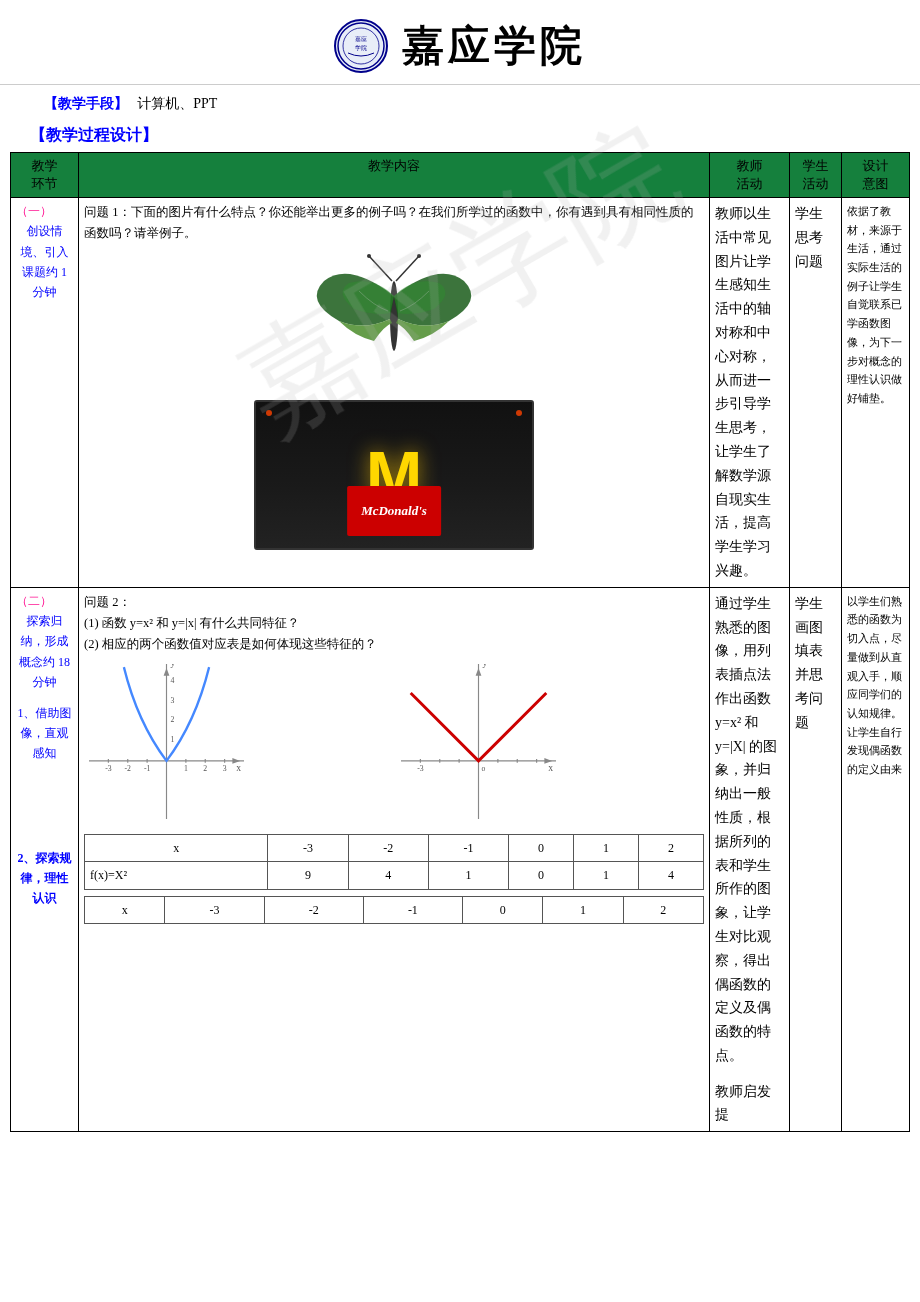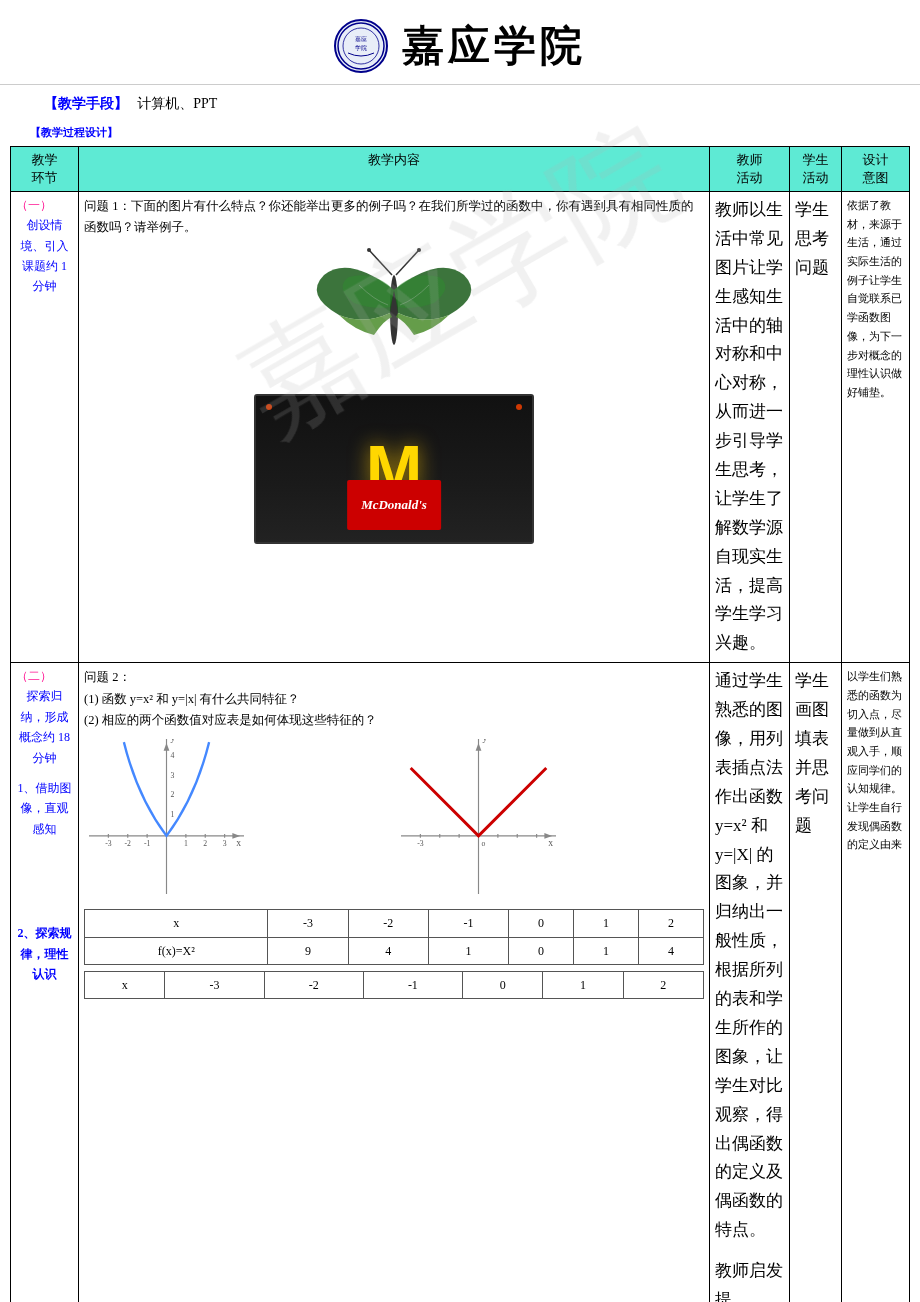--- a/index.html
+++ b/index.html
@@ -46,38 +46,38 @@
       font-size: 14px;
     }
     .inline-text {
       font-size: 14px;
       color: #000;
       margin-left: 6px;
     }
     .section-title {
       color: #0000FF;
       font-weight: bold;
-      font-size: 11px;
+      font-size: 16px;
       padding: 8px 30px 6px 30px;
     }
     .main-table {
       width: calc(100% - 20px);
       margin: 0 10px;
       border-collapse: collapse;
       font-size: 12.5px;
     }
     .main-table td, .main-table th {
       border: 1px solid #000;
       vertical-align: top;
       padding: 4px 5px;
     }
     .header-row th {
       text-align: center;
       font-weight: normal;
-      background: #5eead4;
+      background: #15803d;
       font-size: 13px;
     }
     .col-jjhj { width: 68px; }
     .col-jxnr { width: auto; }
     .col-jshdl { width: 80px; }
     .col-xshdl { width: 52px; }
     .col-sjyt { width: 68px; }
     .pink-label {
       color: #FF1493;
       font-size: 12px;
@@ -87,21 +87,21 @@
       color: #0000FF;
       font-size: 12px;
       line-height: 1.7;
       text-align: center;
     }
     .content-cell {
       font-size: 12.5px;
       line-height: 1.7;
     }
     .teacher-cell {
-      font-size: 17px;
+      font-size: 14px;
       line-height: 1.7;
       vertical-align: top;
     }
     .design-cell {
       font-size: 11px;
       line-height: 1.7;
       vertical-align: top;
     }
     
     .image-area {
@@ -139,21 +139,21 @@
       margin: 6px 0;
       font-size: 12px;
     }
     .inner-table td, .inner-table th {
       border: 1px solid #555;
       text-align: center;
       padding: 3px 5px;
       font-weight: normal;
     }
     .inner-table .row-header {
-      text-align: center;
+      text-align: left;
     }
     .watermark {
       position: fixed;
       top: 200px;
       left: 50%;
       transform: translateX(-50%) rotate(-30deg);
       font-size: 120px;
       color: rgba(180,180,180,0.18);
       font-family: "SimHei", sans-serif;
       pointer-events: none;

